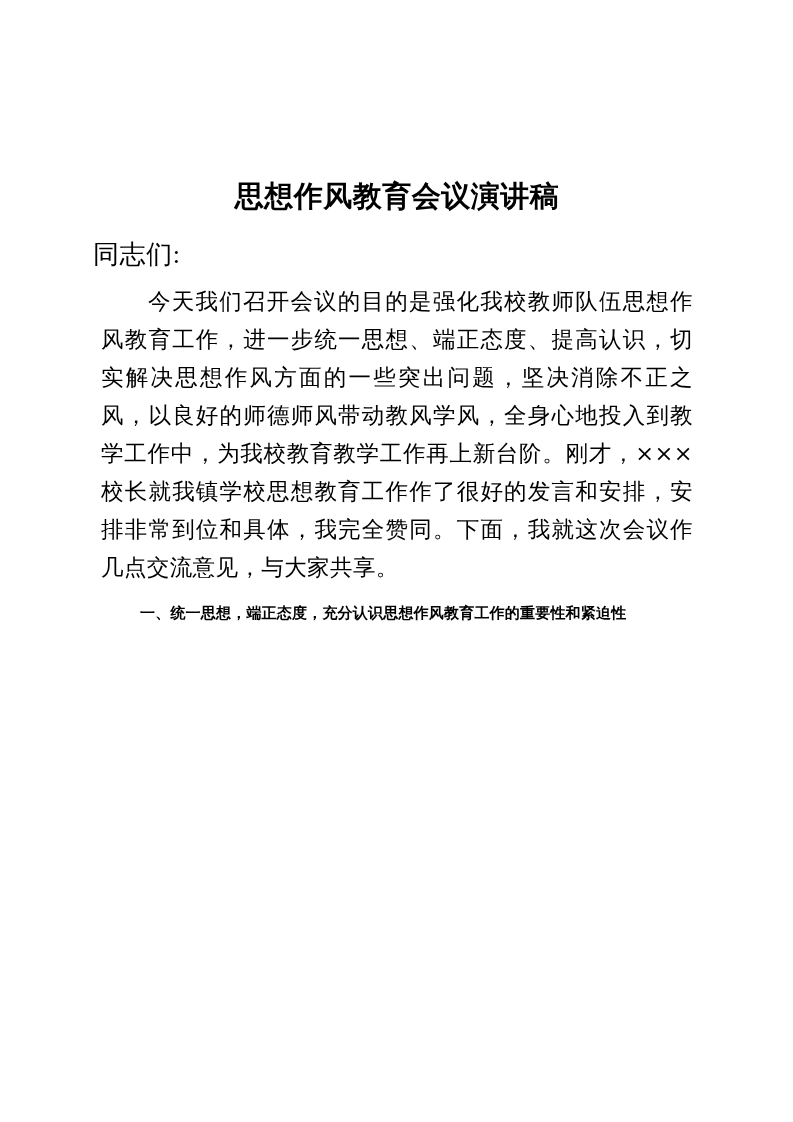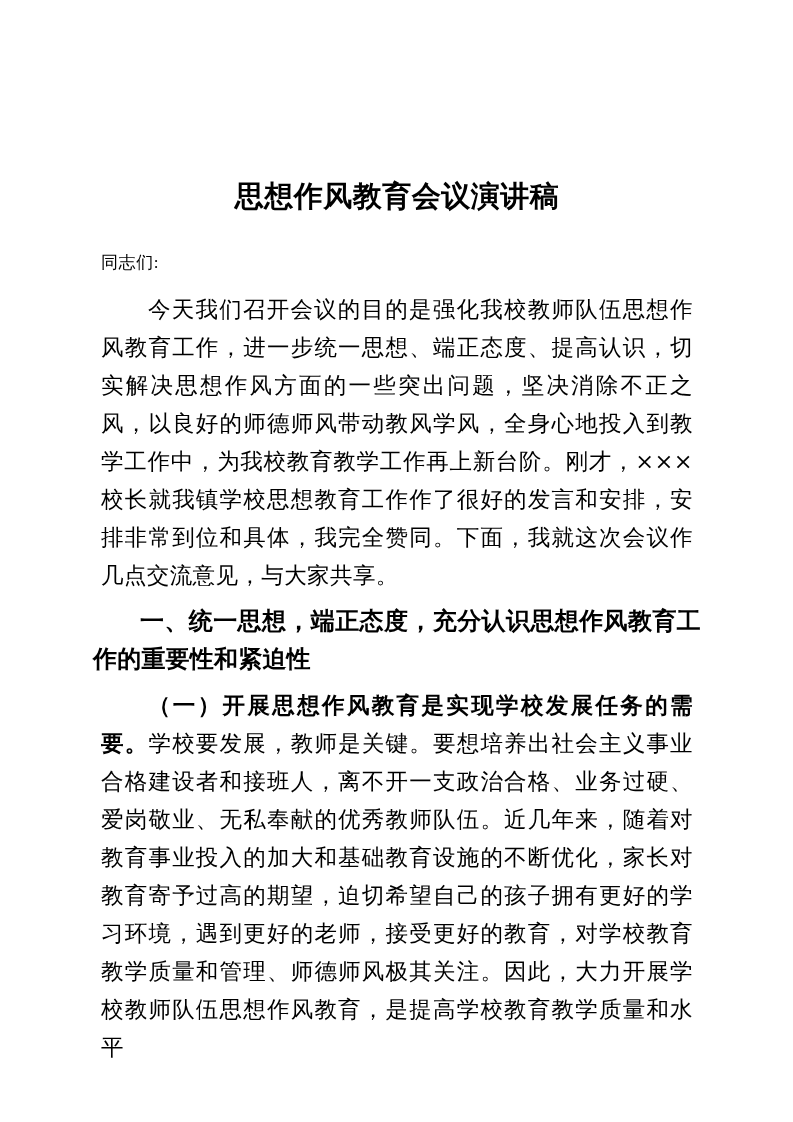--- a/index.html
+++ b/index.html
@@ -40,23 +40,23 @@
     line-height: 36px;
     letter-spacing: 0.5px;
     margin: 0;
     padding-top: 178px;
     white-space: nowrap;
   }
 
   
   .salutation {
     font-family: Liberation Serif, serif;
-    font-size: 17px;
+    font-size: 26px;
     line-height: 38px;
-    margin: 8px;
+    margin: 0;
     padding-top: 22px;
     letter-spacing: 0.6px;
   }
 
   
   .body-para {
     font-family: "DejaVu Serif", "Liberation Serif", serif;
     font-size: 22.5px;
     line-height: 38px;
     margin: 8px;
@@ -64,21 +64,21 @@
     text-justify: inter-character;
     text-indent: 47px;
     letter-spacing: 0.4px;
     word-break: break-all;
   }
 
   
   .section-heading {
     font-family: "DejaVu Sans", "Liberation Sans", sans-serif;
     font-weight: bold;
-    font-size: 24px;
+    font-size: 15px;
     line-height: 38px;
     margin: 0;
     text-align: justify;
     text-justify: inter-character;
     text-indent: 47px;
     letter-spacing: 0.2px;
     word-break: break-all;
   }
 
   
@@ -97,16 +97,15 @@
   <div class="content">
 
     <h1 class="doc-title">思想作风教育会议演讲稿</h1>
 
     <p class="salutation">同志们:</p>
 
     <p class="body-para">今天我们召开会议的目的是强化我校教师队伍思想作风教育工作，进一步统一思想、端正态度、提高认识，切实解决思想作风方面的一些突出问题，坚决消除不正之风，以良好的师德师风带动教风学风，全身心地投入到教学工作中，为我校教育教学工作再上新台阶。刚才，×××校长就我镇学校思想教育工作作了很好的发言和安排，安排非常到位和具体，我完全赞同。下面，我就这次会议作几点交流意见，与大家共享。</p>
 
     <p class="section-heading">一、统一思想，端正态度，充分认识思想作风教育工作的重要性和紧迫性</p>
 
-    <p class="body-para"><span class="lead-bold">（一）开展思想作风教育是实现学校发展任务的需要。</span><span class="nowrap-inline">学校要发展，教师是关键。要想培养出社会主义事业合格建设者和接班人，离不开一支政治合格、业务过硬、爱岗敬业、无私奉献的优秀教师队伍。近几年来，随着对教育事业投入的加大和基础教育设施的不断优化，家长对教育寄予过高的期望，迫切希望自己的孩子拥有更好的学习环境，遇到更好的老师，接受更好的教育，对学校教育教学质量和管理、师德师风极其关注。因此，大力开展学校教师队伍思想作风教育，是提高学校教育教学质量和水平</span></p>
 
   </div>
 </div>
 
 </body></html>

